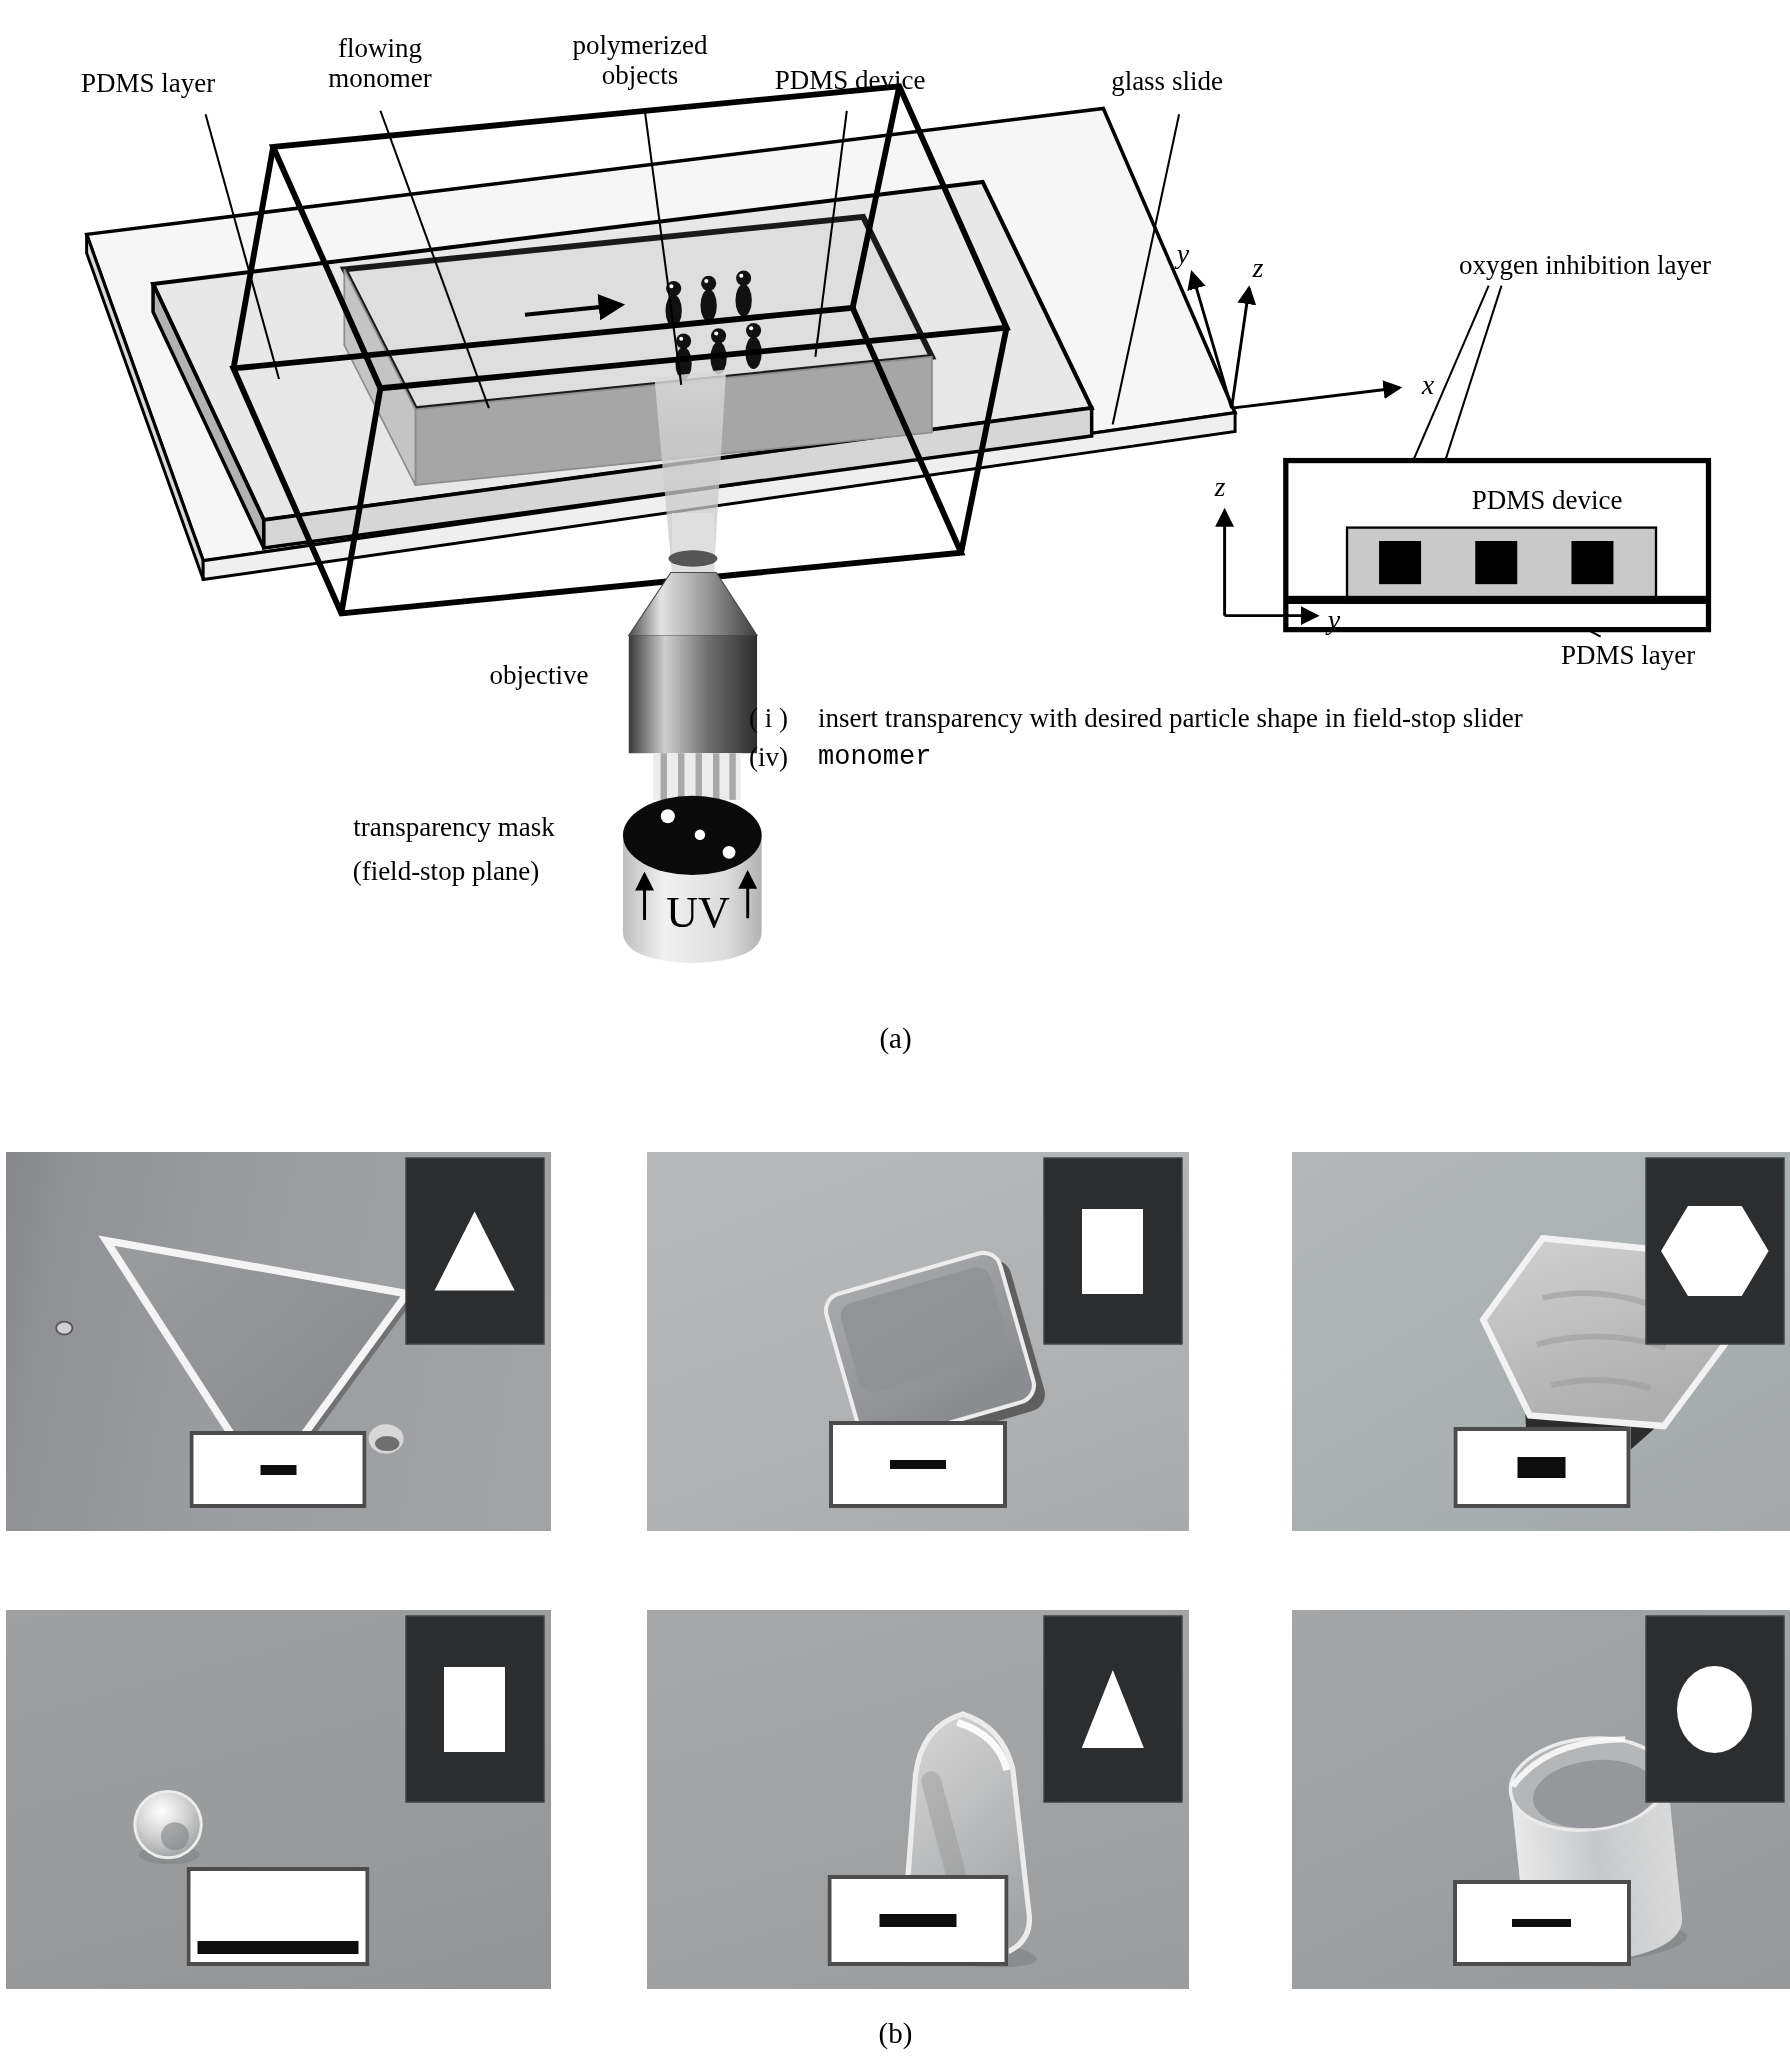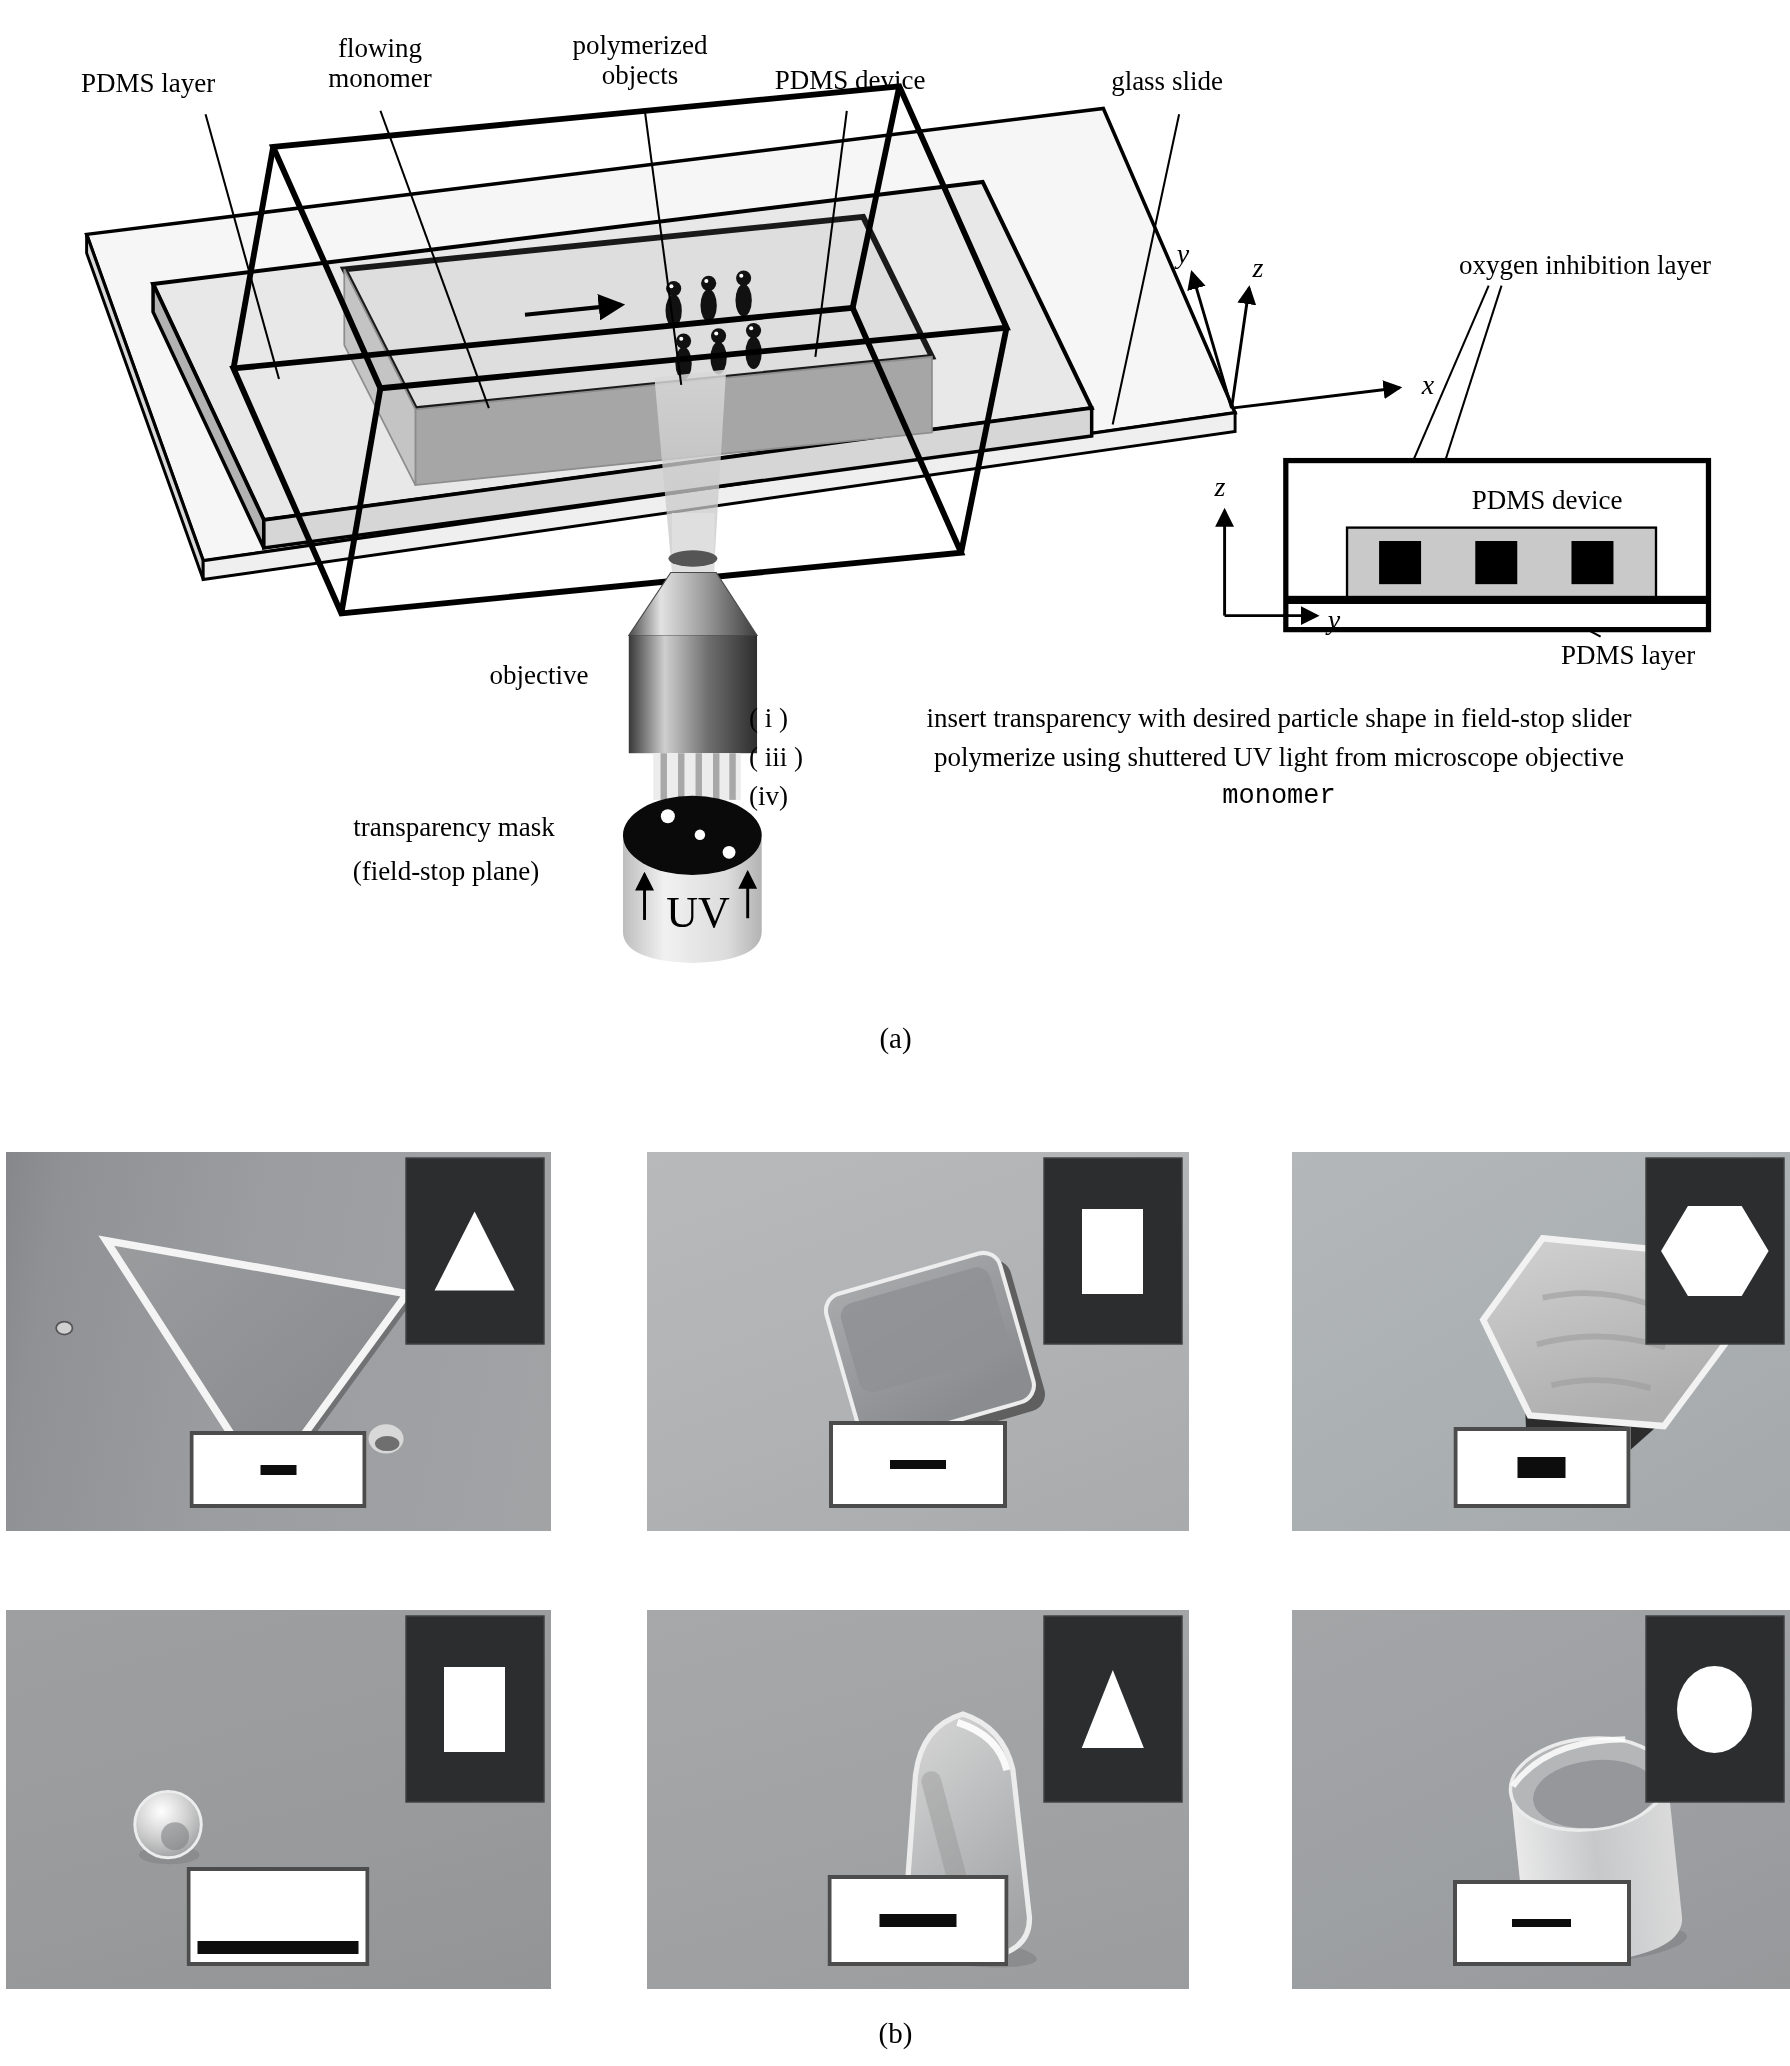--- a/index.html
+++ b/index.html
@@ -9,21 +9,21 @@
   
   #diagram-a{position:absolute;left:0;top:0;}
   .cap{position:absolute;font-size:27px;line-height:1.12;text-align:center;
        transform:translateX(-50%);white-space:nowrap;}
   .cap.wrap{white-space:normal;}
   .ax{position:absolute;font-size:28px;font-style:italic;transform:translateX(-50%);}
   .steps{position:absolute;left:749px;top:699px;width:991px;margin:0;padding:0;
          list-style:none;font-size:27px;line-height:39px;}
   .steps li{display:flex;}
   .steps .num{flex:0 0 69px;}
-  .steps .txt{flex:1;text-align:center;}
+  .steps .txt{flex:1;}
   .steps .cont{display:block;font-family:Liberation Mono, monospace;}
   .fig-label{position:absolute;left:50%;transform:translateX(-50%);font-size:29px;}
 
   
   .micro{position:absolute;overflow:hidden;}
   .micro svg{position:absolute;left:0;top:0;width:100%;height:100%;}
   .m1{left:5.8px;  top:1152px;width:545px;height:379px;
       background:linear-gradient(100deg,#85878a 0%,#8f9194 10%,#9b9da0 45%,#a2a3a5 100%);}
   .m2{left:647px;top:1152px;width:542px;height:379px;
       background:linear-gradient(160deg,#b7b9ba 0%,#b0b2b3 55%,#a8aaab 100%);}
@@ -228,24 +228,20 @@
   <div class="cap" style="left:454px;top:812px;">transparency mask</div>
   <div class="cap" style="left:446px;top:856px;">(field-stop plane)</div>
   <div class="cap" style="left:698px;top:888px;font-size:44px;">UV</div>
 
   <ol class="steps">
     <li>
       <span class="num">( i )</span>
       <span class="txt">insert transparency with desired particle shape in field-stop slider</span>
       </li>
     <li>
-      <span class="num">( iii )</span>
-      <span class="txt">polymerize using shuttered UV light from microscope objective</span>
-      </li>
-    <li>
       <span class="num">(iv)</span>
       <span class="txt">
         <span class="cont">monomer</span>
       </span>
       </li>
   </ol>
 
   <div class="fig-label" style="top:1022px;">(a)</div>
 
   <div class="micro m1">

